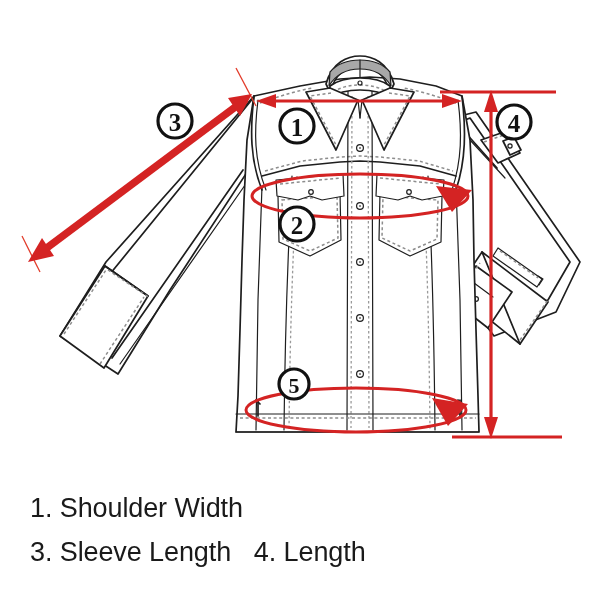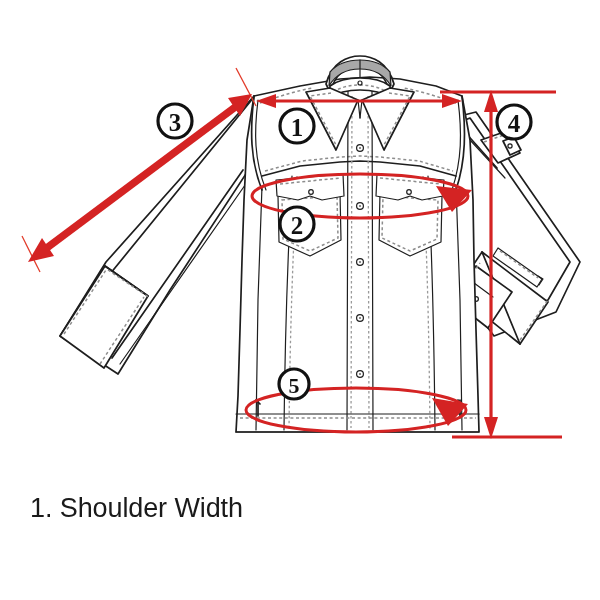--- a/index.html
+++ b/index.html
@@ -273,15 +273,19 @@
         <circle class="circ" cx="294" cy="384" r="15"></circle>
         <text class="cnum" x="294" y="393" font-size="22">5</text>
       </g>
     </g>
   </svg>
 
   <div class="legend">
     <div class="legend-row">
       <div class="legend-cell col1">1. Shoulder Width</div>
     </div>
+    <div class="legend-row">
+      <div class="legend-cell col1">3. Sleeve Length</div>
+      <div class="legend-cell col2">4. Length</div>
+    </div>
   </div>
 
 </div>
 
 </body></html>

